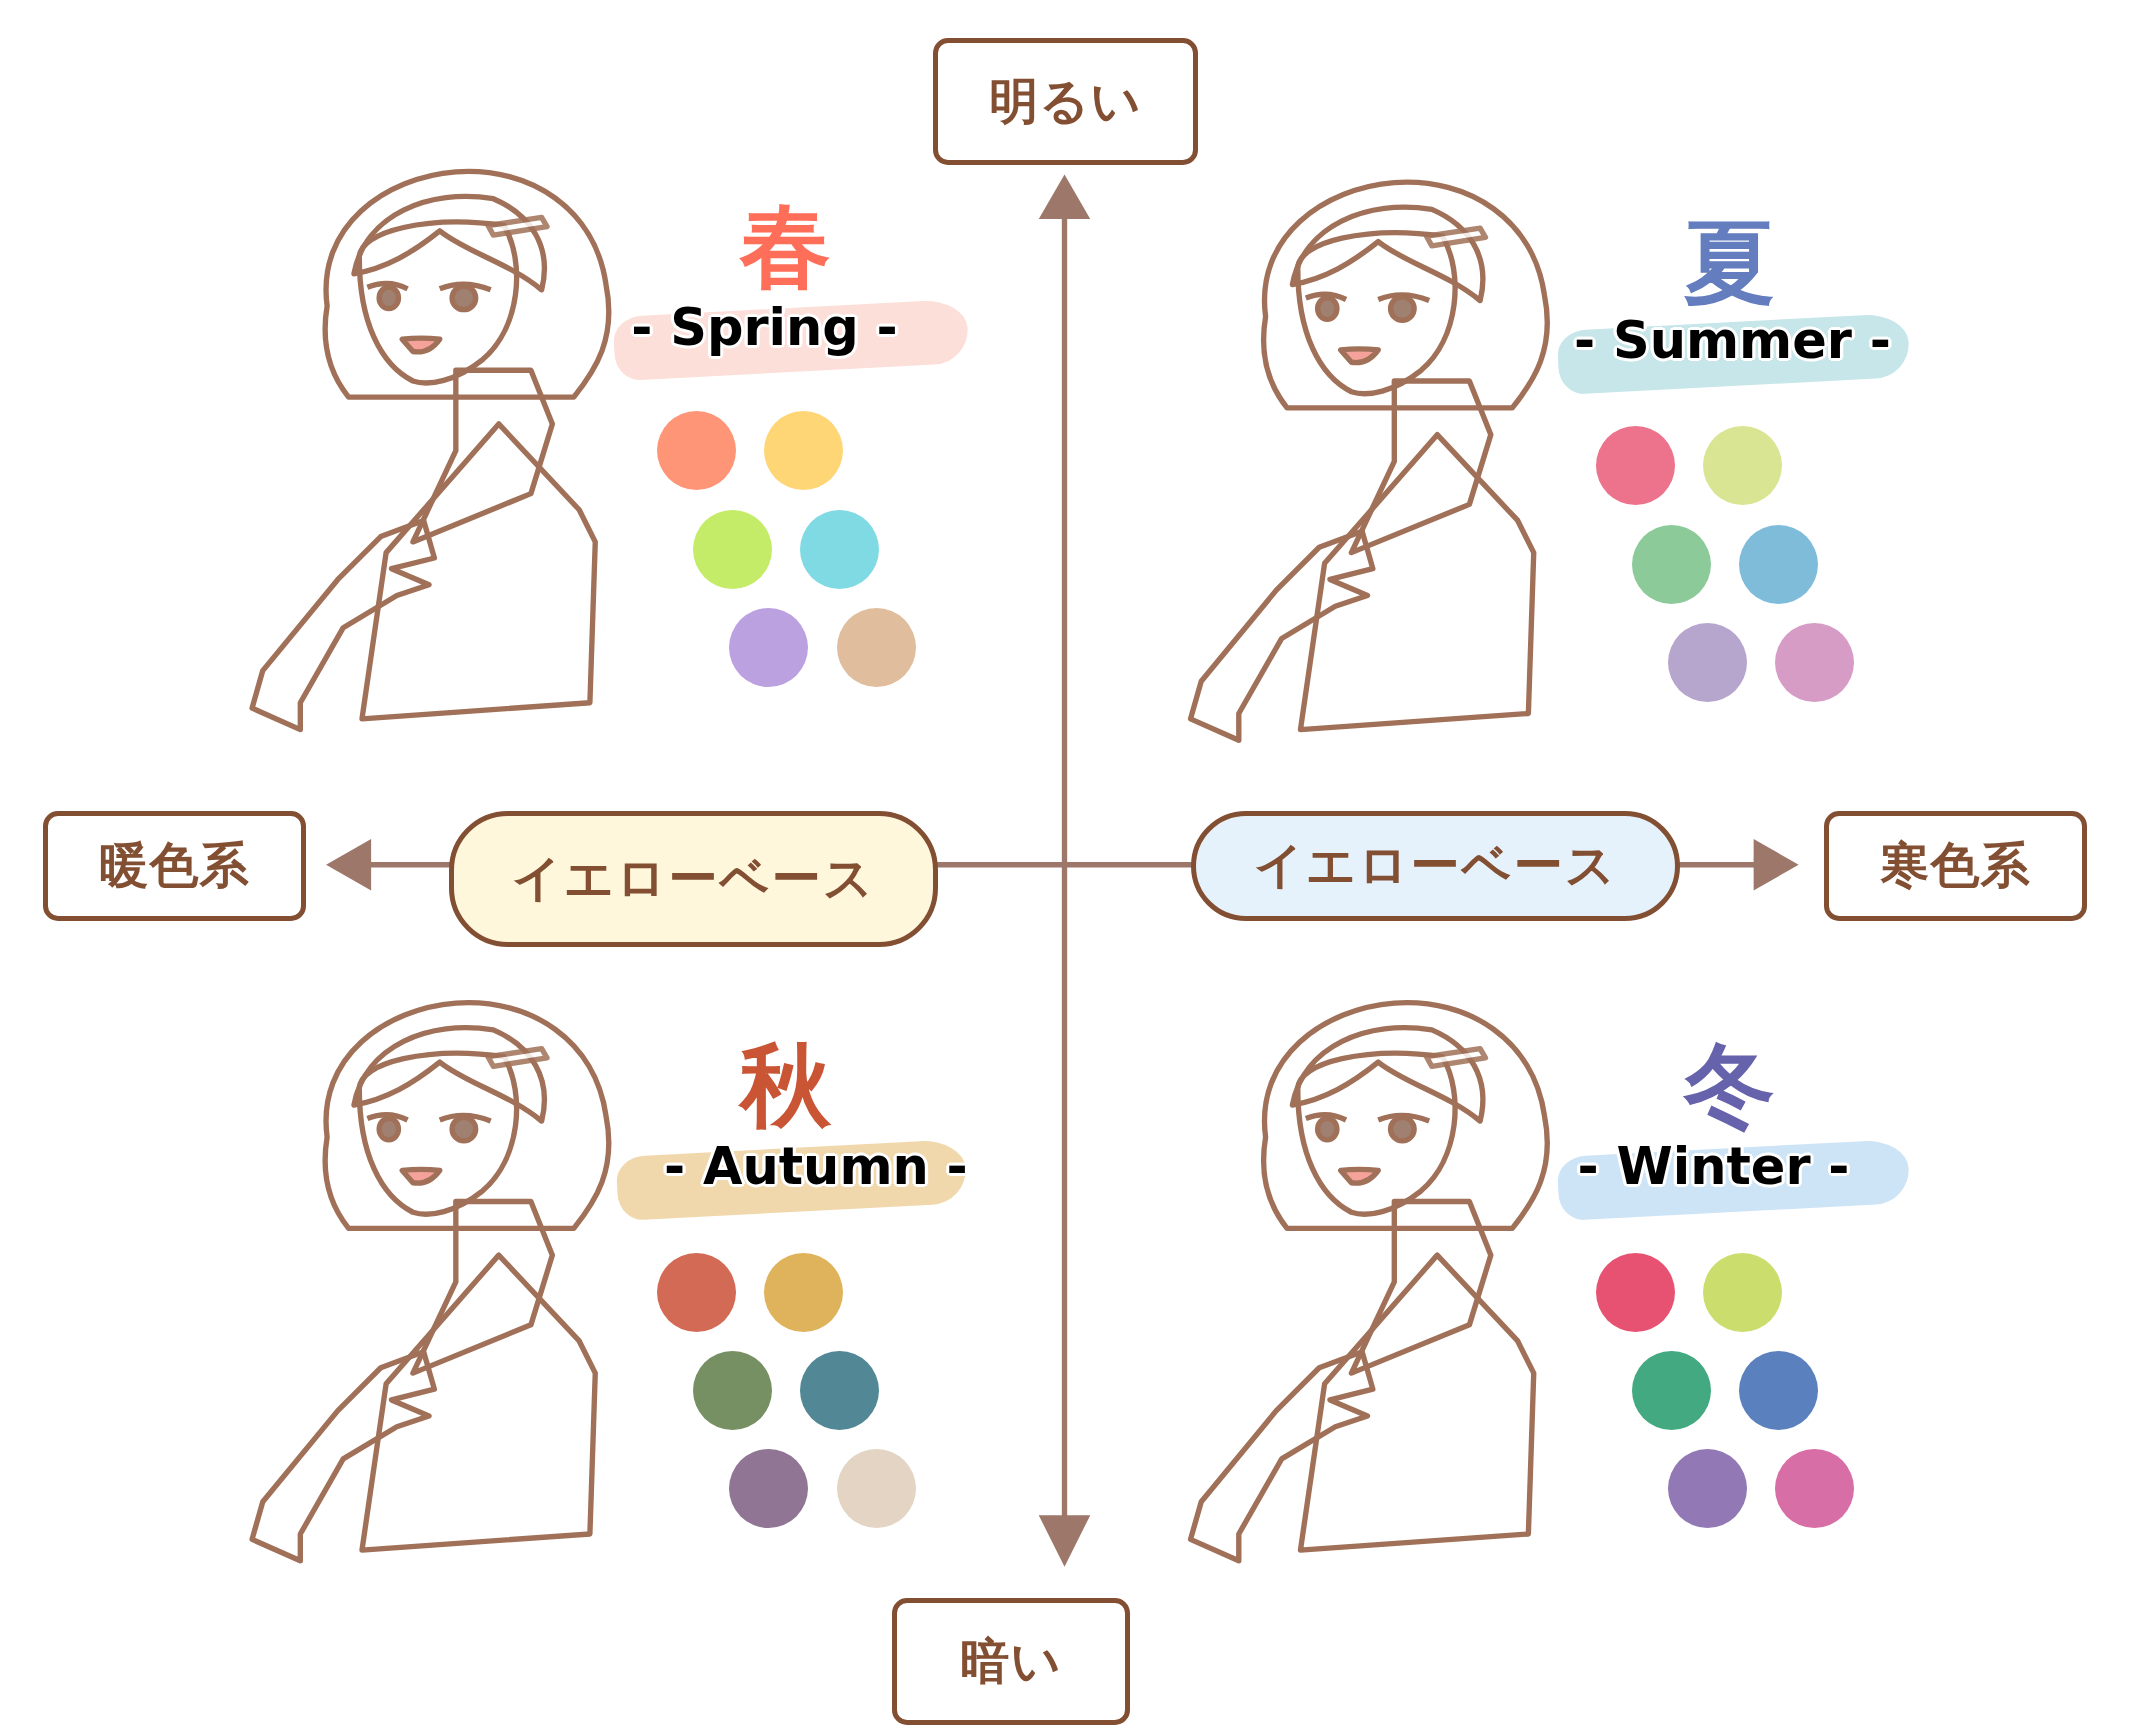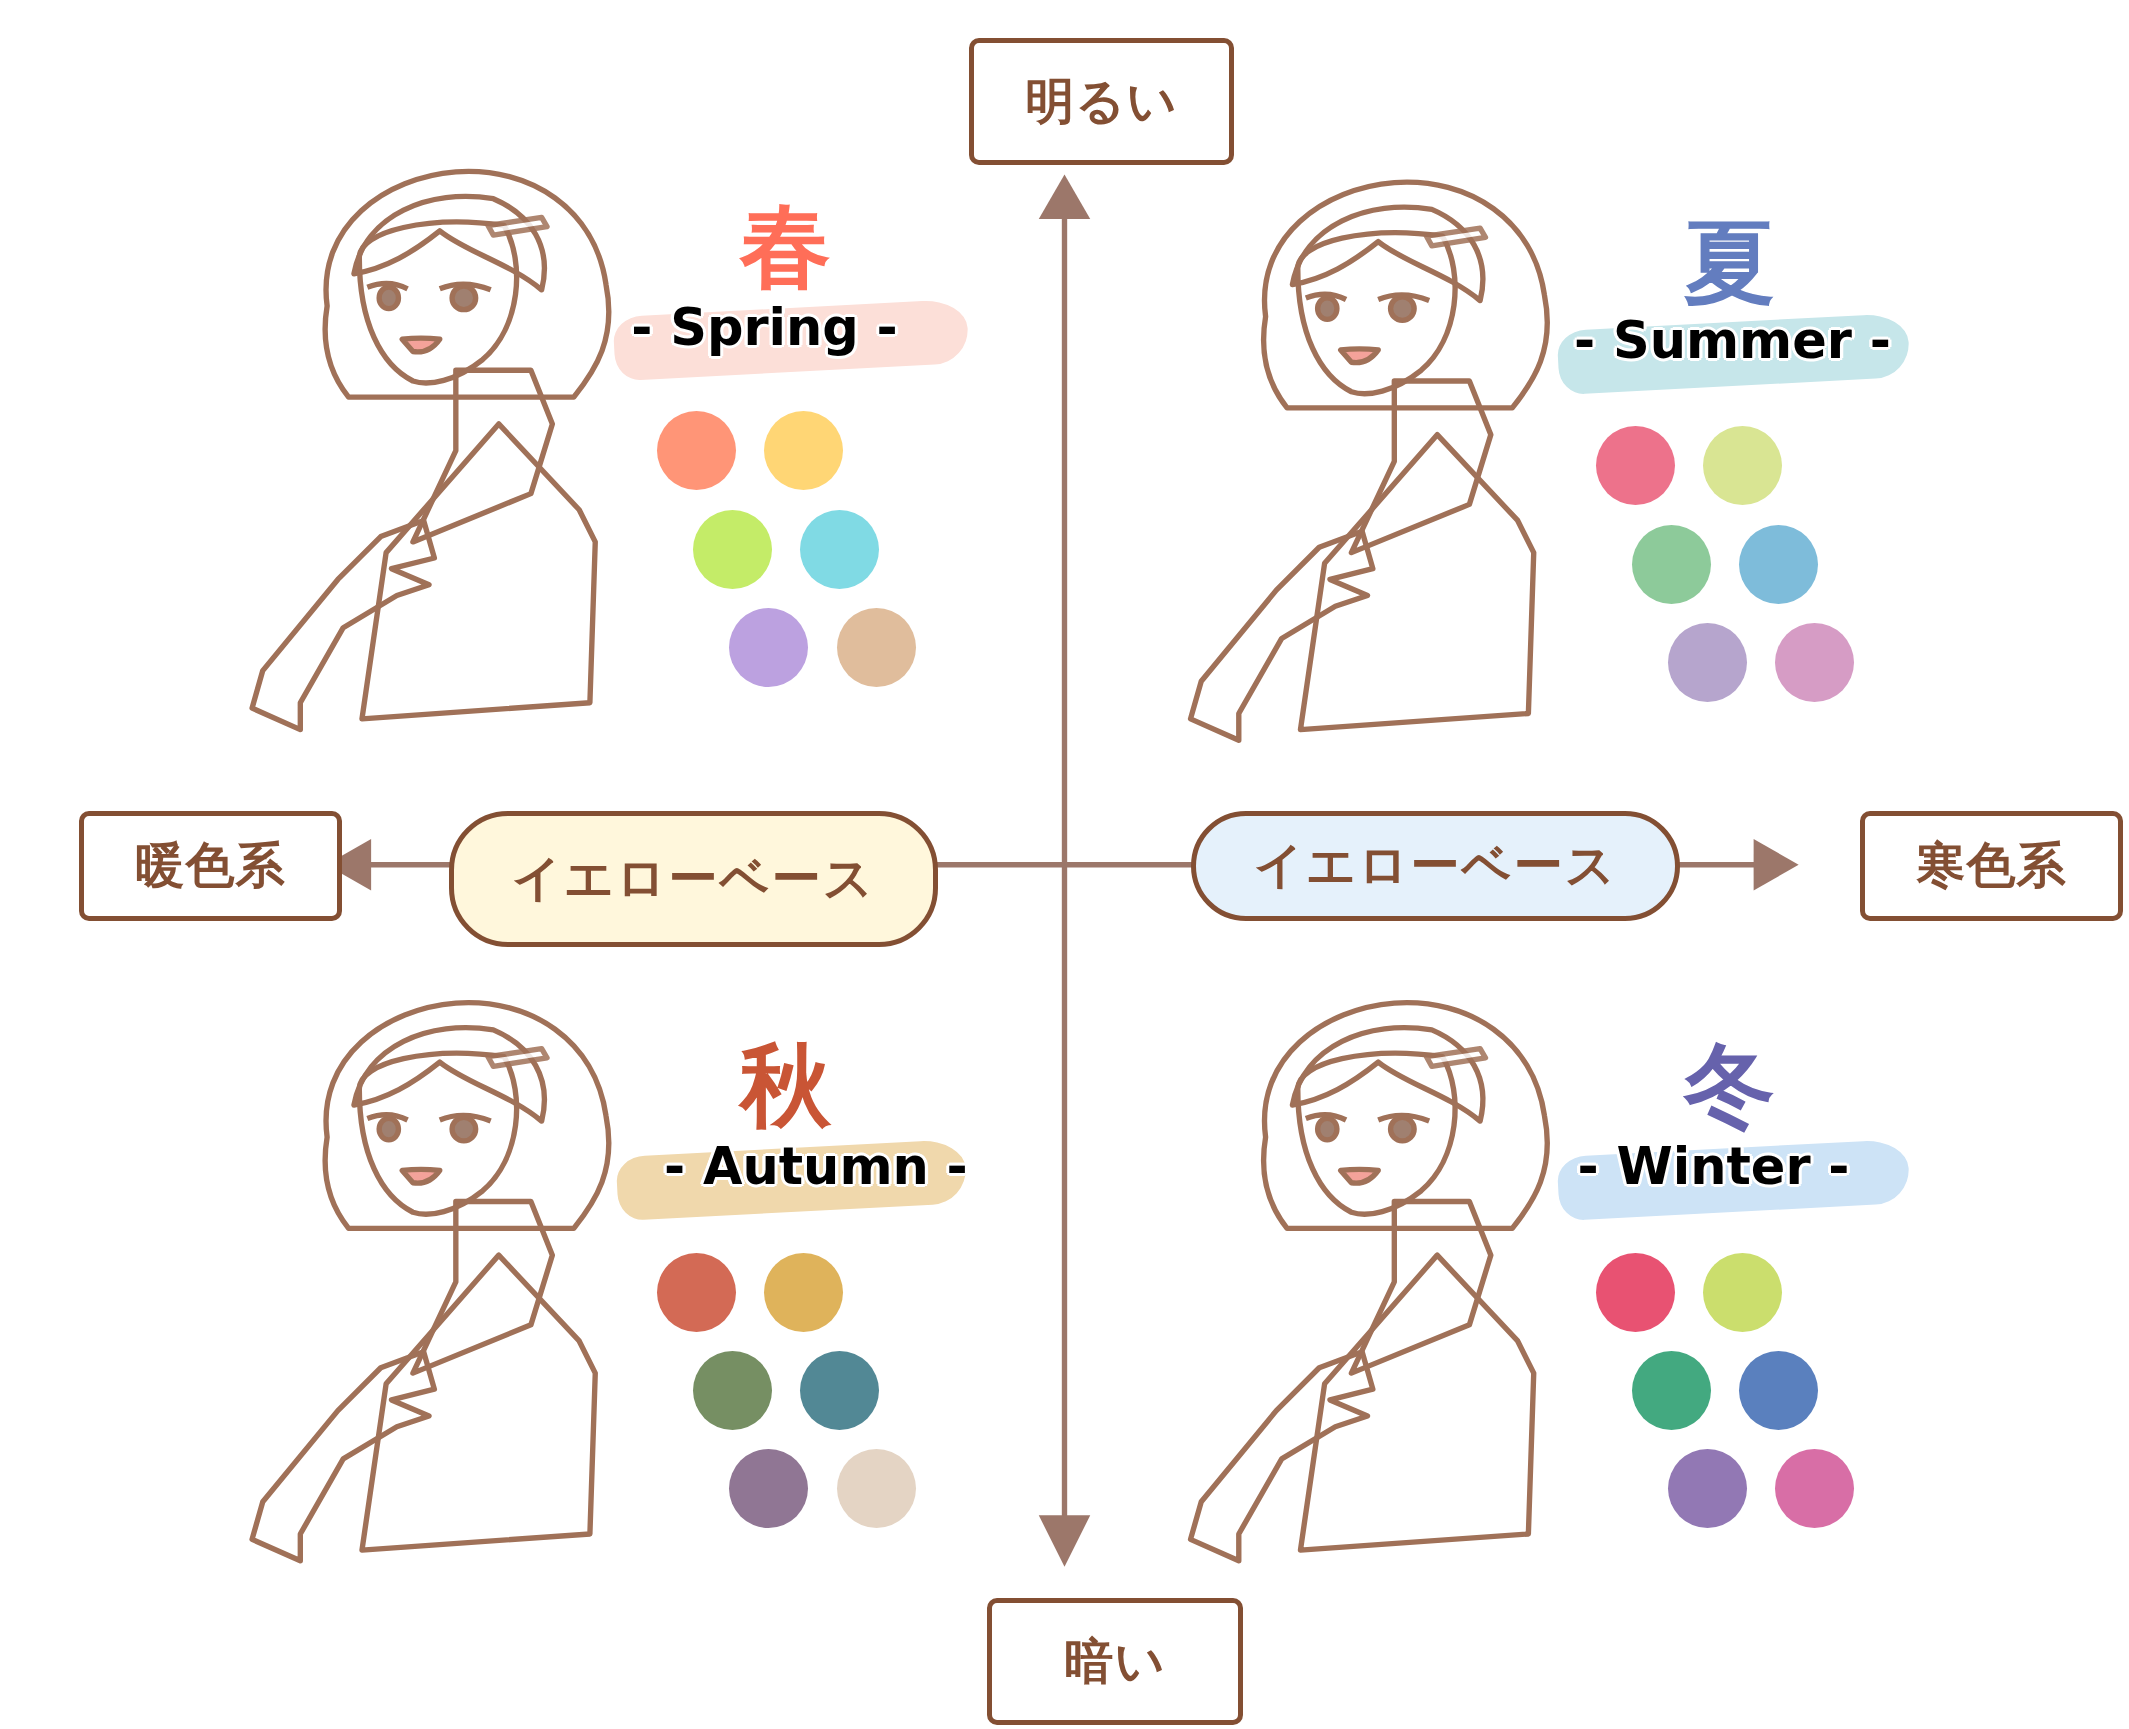--- a/index.html
+++ b/index.html
@@ -1,20 +1,20 @@
 <!DOCTYPE html>
 <html style="font-size:8.6px"><head>
 <meta charset="utf-8">
 <style>
   html, body { margin:0; padding:0; background:#ffffff; }
   body { width:2129px; height:1730px; position:relative; overflow:hidden;
          font-family:"DejaVu Sans", "Liberation Sans", sans-serif; }
-  .axis-box { position:absolute; box-sizing:border-box; border:5.9px solid #834f33; border-radius:10px;
+  .axis-box { position:absolute; box-sizing:border-box; border:5.9px solid #834f33; border-radius:15px;
               background:#ffffff; display:flex; align-items:center; justify-content:center;
-              color:#834f33; font-weight:bold; font-size:49px; letter-spacing:1.1px;margin-left:36px; }
+              color:#834f33; font-weight:bold; font-size:49px; letter-spacing:1.1px; }
   .pill { position:absolute; box-sizing:border-box; border:5.9px solid #834f33; border-radius:59px;
           display:flex; align-items:center; justify-content:center;
           color:#834f33; font-weight:bold; font-size:49px; letter-spacing:2.1px; }
   .season-kanji { position:absolute; font-weight:bold; font-size:91px; line-height:1; text-align:center; width:215px; }
   .season-en { position:absolute; font-weight:bold; font-size:51px; color:#000000; text-align:center; white-space:nowrap;
                paint-order:stroke fill; -webkit-text-stroke:0; 
                text-shadow: 0 0 0 #fff, 3.2px 0 0 #fff, -3.2px 0 0 #fff, 0 3.2px 0 #fff, 0 -3.2px 0 #fff,
                             2.1px 2.1px 0 #fff, -2.1px -2.1px 0 #fff, 2.1px -2.1px 0 #fff, -2.1px 2.1px 0 #fff; }
   .brush { position:absolute; border-radius:32px 48px 38px 27px / 27px 32px 38px 29.5px; transform:rotate(-3deg); }
   .dot { position:absolute; width:79px; height:79px; border-radius:50%; }
@@ -28,21 +28,21 @@
   <line x1="640" y1="1612" x2="3330" y2="1612" stroke="#9c776a" stroke-width="10"></line>
   <polygon points="1985,325 1937,408 2033,408" fill="#9c776a"></polygon>
   <polygon points="1985,2921 1937,2825 2033,2825" fill="#9c776a"></polygon>
   <polygon points="608,1612 692,1564 692,1660" fill="#9c776a"></polygon>
   <polygon points="3354,1612 3270,1564 3270,1660" fill="#9c776a"></polygon>
 </svg>
 
 <div class="axis-box" style="left:933px; top:38px; width:265px; height:127px;">
   <span>明るい</span>
 </div>
-<div class="axis-box" style="left:951px; top:1598px; width:256px; height:127px;font-family:Liberation Mono, monospace;">
+<div class="axis-box" style="left:892px; top:1598px; width:238px; height:127px;font-family:Liberation Mono, monospace;">
   <span>暗い</span>
 </div>
 <div class="axis-box" style="left:43px; top:811px; width:263px; height:110px;">
   <span>暖色系</span>
 </div>
 <div class="axis-box" style="left:1824px; top:811px; width:263px; height:110px;">
   <span>寒色系</span>
 </div>
 
 <div class="pill" style="left:449px; top:811px; width:489px; height:136px; background:#fff7dc;">

